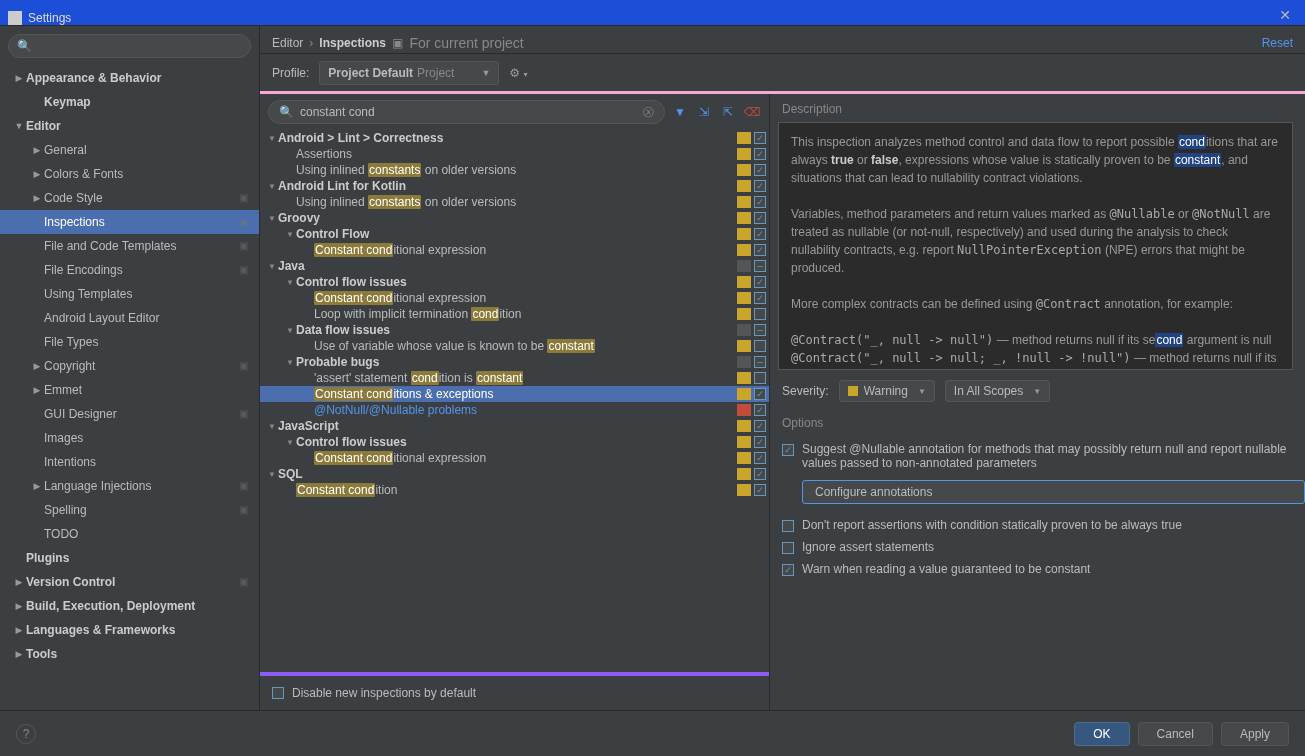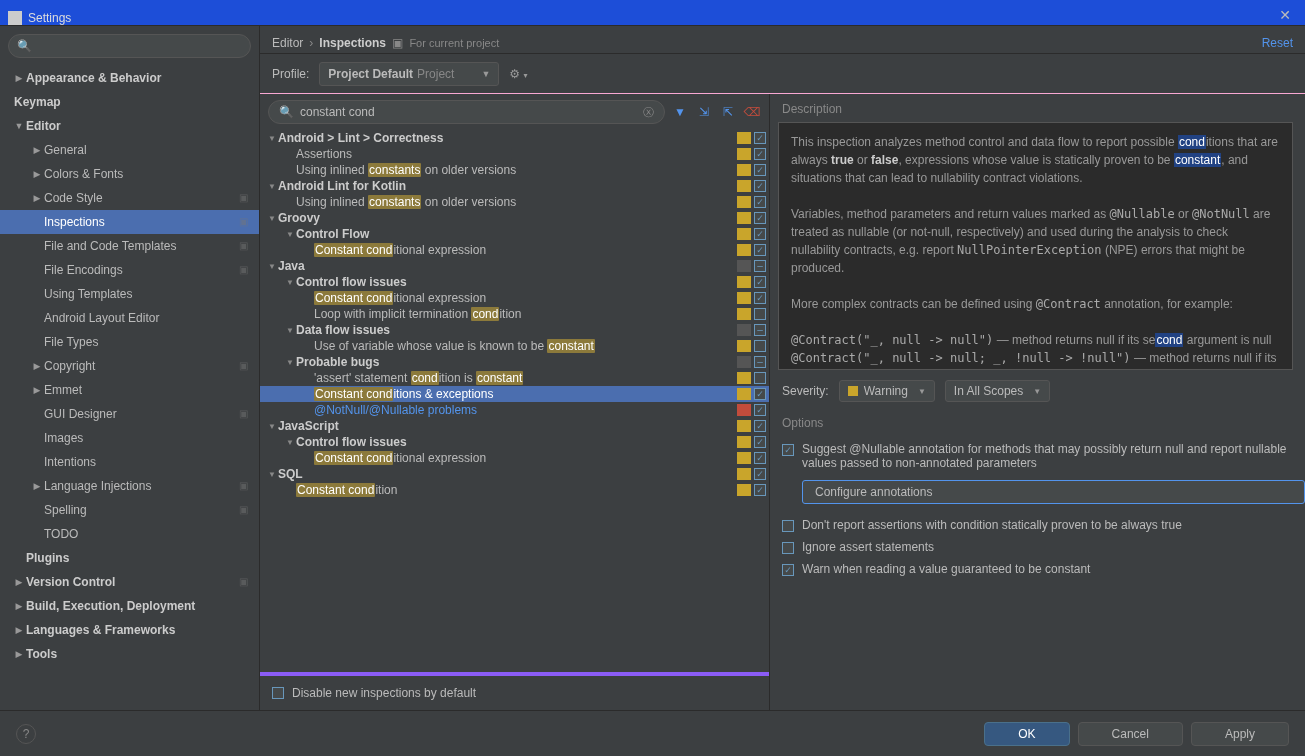--- a/index.html
+++ b/index.html
@@ -16,23 +16,23 @@
 .tree-item { display: flex; align-items: center; height: 24px; padding-right: 8px; cursor: pointer; color: #bbbbbb; }
 .tree-item.selected { background: #4b6eaf; color: #fff; }
 .tree-item .arrow { width: 14px; text-align: center; color: #999; font-size: 9px; }
 .tree-item .label { flex: 1; white-space: nowrap; overflow: hidden; text-overflow: ellipsis; }
 .tree-item .badge { width: 12px; height: 12px; opacity: 0.5; color: #777; font-size: 10px; }
 .tree-item.bold > .label { font-weight: bold; color: #ccc; }
 .content { flex: 1; display: flex; flex-direction: column; overflow: hidden; }
 .header { height: 28px; display: flex; align-items: center; padding: 10px 12px 4px; border-bottom: 1px solid #2b2b2b; }
 .breadcrumb { display: flex; align-items: center; gap: 6px; font-size: 12px; color: #bbb; }
 .breadcrumb .sep { color: #888; }
-.breadcrumb .sub { color: #888; font-size: 11px; }
+.breadcrumb .sub { color: #888; font-size: 14px; }
 .header .reset { margin-left: auto; color: #5394ec; cursor: pointer; }
-.profile-row { height: 40px; display: flex; align-items: center; padding: 6px 12px; gap: 10px; border-bottom: 1px solid #f9a8d4; }
+.profile-row { height: 40px; display: flex; align-items: center; padding: 6px 12px; gap: 10px; border-bottom: 3px solid #f9a8d4; }
 .profile-row select, .profile-row .profile-combo { background: #45494a; border: 1px solid #555; color: #bbb; height: 24px; padding: 0 8px; font-size: 12px; display:flex; align-items:center; gap:4px; border-radius:3px; min-width:180px; }
 .profile-combo .grey { color: #888; }
 .profile-combo .car { margin-left: auto; font-size:9px; color:#999; }
 .profile-row .gear { color: #999; cursor:pointer; }
 .body { flex: 1; display: flex; overflow: hidden; }
 .inspections { width: 510px; display: flex; flex-direction: column; border-right: 1px solid #2b2b2b; }
 .insp-toolbar { display: flex; align-items: center; padding: 6px 8px; gap: 6px; }
 .insp-search { flex: 1; background: #45494a; border: 1px solid #555; border-radius: 14px; height: 24px; display:flex; align-items:center; padding:0 10px; gap:6px; }
 .insp-search input { flex:1; background:transparent; border:none; color:#bbb; outline:none; font-size:12px; }
 .insp-search .clear { color: #888; cursor:pointer; font-size:11px; }
@@ -65,21 +65,21 @@
 .combo { background:#45494a; border:1px solid #555; height:22px; display:flex; align-items:center; padding:0 8px; gap:6px; border-radius:3px; cursor:pointer; }
 .combo .swatch { width:10px; height:10px; background:#c9a52b; }
 .combo .car { font-size:8px; color:#999; margin-left:4px; }
 .options-title { color:#888; padding:4px 4px 8px; }
 .opt-row { display:flex; align-items:flex-start; gap:8px; padding:4px 12px 4px 4px; color:#bbb; }
 .opt-row .chkbox { margin-top:2px; flex-shrink:0; }
 .cfg-btn { background:#45494a; border:1px solid #5394ec; color:#bbb; padding:4px 12px; margin:6px 0 10px 24px; cursor:pointer; border-radius:3px; display:inline-block; }
 .footer { height:46px; border-top:1px solid #2b2b2b; display:flex; align-items:center; padding:0 16px; gap:8px; }
 .footer .help { width:20px; height:20px; border:1px solid #555; border-radius:50%; display:flex; align-items:center; justify-content:center; color:#888; cursor:pointer; }
 .footer .spacer { flex:1; }
-.btn { background:#45494a; border:1px solid #555; color:#bbb; padding:4px 33px; border-radius:4px; cursor:pointer; font-size:12px; }
+.btn { background:#45494a; border:1px solid #555; color:#bbb; padding:4px 18px; border-radius:4px; cursor:pointer; font-size:12px; }
 .btn.primary { background:#365880; border-color:#4a708b; color:#fff; }
 </style>
 </head>
 <body>
 
 <div class="titlebar">
   <span class="logo"></span>
   <span class="title">Settings</span>
   <span class="close">✕</span>
 </div>
@@ -88,21 +88,21 @@
   <div class="sidebar">
     <div class="searchbox">
       <span style="color:#888;margin-right:4px;">🔍</span>
       <input value="" style="">
     </div>
     <div class="tree" id="sidebar-tree">
         <div class="tree-item bold" style="padding-left: 12px;">
           <span class="arrow">▶</span>
           <span class="label">Appearance &amp; Behavior</span>
         </div>
-        <div class="tree-item bold" style="">
+        <div class="tree-item bold" style="padding-left: 30px;">
           <span class="arrow"></span>
           <span class="label">Keymap</span>
         </div>
         <div class="tree-item bold" style="padding-left: 12px;">
           <span class="arrow">▼</span>
           <span class="label">Editor</span>
         </div>
         <div class="tree-item" style="padding-left: 30px;">
           <span class="arrow">▶</span>
           <span class="label">General</span>

